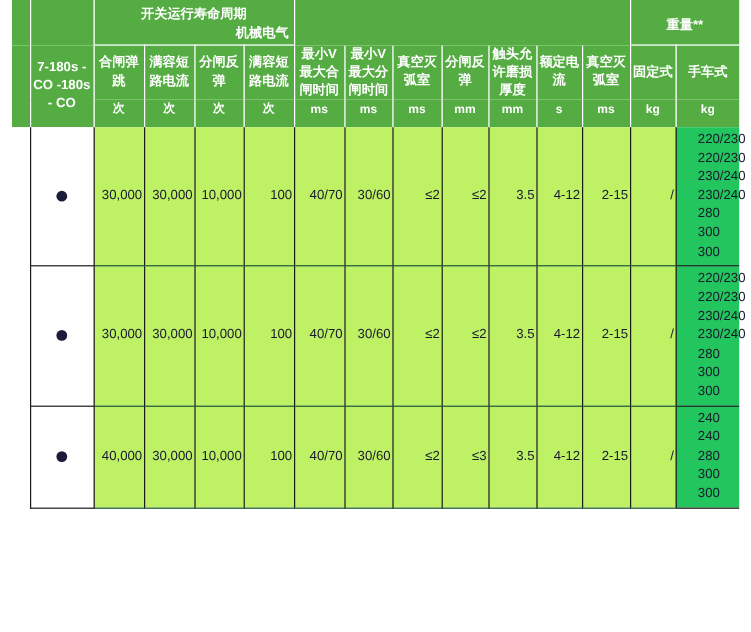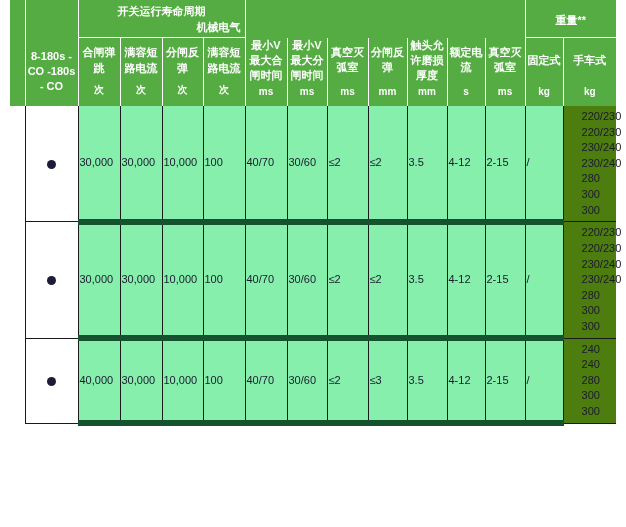--- a/index.html
+++ b/index.html
@@ -80,25 +80,25 @@
   .corner-blank {
     background: #55ac43;
     padding: 0;
     border-right: 1px solid #ffffff;
   }
 
   
   .cell {
     font-size: 11px;
     color: #1a1a2e;
-    text-align: left;
-    vertical-align: middle;
-    background: #86efac;
+    text-align: right;
+    vertical-align: middle;
+    background: #bef264;
     border-right: 1px solid #1a1a1a;
-    border-bottom: 6px solid #14532d;
+    border-bottom: 1px solid #14532d;
     padding: 4px 1px;
     line-height: 1.35;
   }
   .spacer-col {
     background: #ffffff;
     border: none;
     padding: 0;
   }
   .bullet-cell {
     background: #ffffff;
@@ -113,21 +113,21 @@
     width: 9px;
     height: 9px;
     border-radius: 50%;
     background: #1c1c3a;
   }
   .weight-cell {
     font-size: 11px;
     color: #1a1a2e;
     text-align: center;
     vertical-align: middle;
-    background: #4d7c0f;
+    background: #22c55e;
     border-bottom: 1px solid #1a1a1a;
     padding: 3px 18px;
     line-height: 1.42;
   }
   .weight-cell span { display: block; }
 </style>
 </head>
 <body>
 
 <table id="spec-table">
@@ -162,21 +162,21 @@
     </td>
     <td class="hdr noline-b" colspan="7"></td>
     <td class="hdr-group" colspan="2" style="border-right:none;">
       <div class="hdr-title-wrap">重量**</div>
     </td>
   </tr>
 
   <tr>
     <td class="hdr noline-b" rowspan="2"></td>
     <td class="hdr noline-b hdr-vcell" rowspan="2">
-      <span class="hdr-name">8-180s - CO -180s - CO</span>
+      <span class="hdr-name">7-180s - CO -180s - CO</span>
     </td>
     <td class="hdr noline-b hdr-vcell">
       <span class="hdr-name">合闸弹跳</span>
     </td>
     <td class="hdr noline-b hdr-vcell">
       <span class="hdr-name">满容短路电流</span>
     </td>
     <td class="hdr noline-b hdr-vcell">
       <span class="hdr-name">分闸反弹</span>
     </td>

